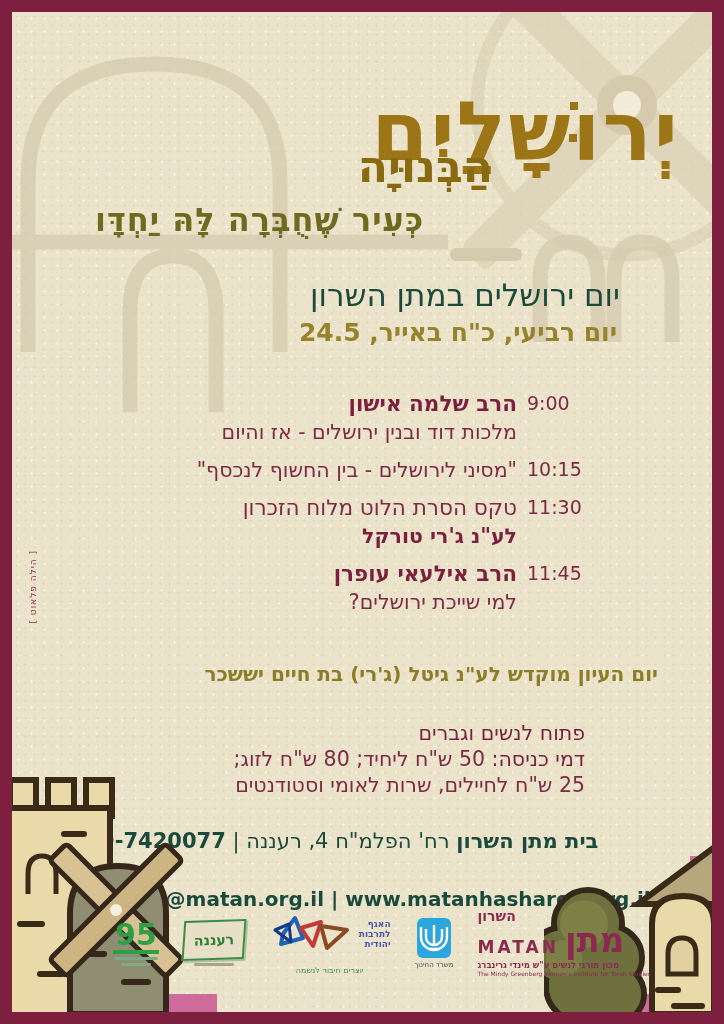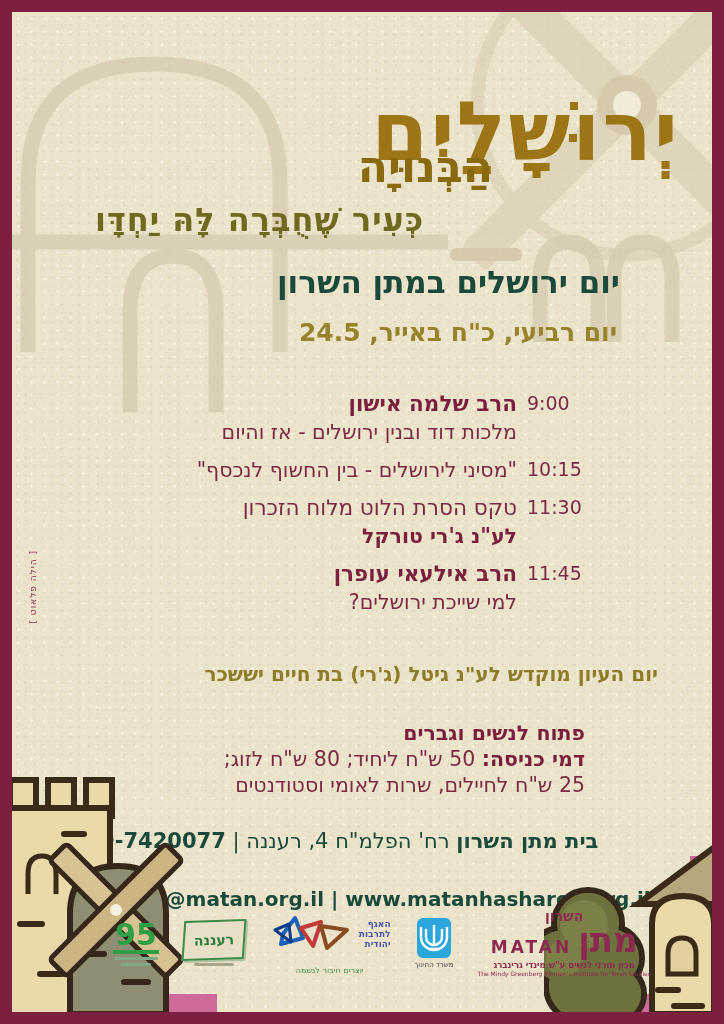--- a/index.html
+++ b/index.html
@@ -30,42 +30,42 @@
 
   
   .t-main{top:78px;right:32px;font-size:82px;line-height:1;font-weight:bold;
           color:#9c7616;letter-spacing:2px;font-family:"DejaVu Serif","DejaVu Sans",serif;}
   .t-sub{top:133px;right:219px;font-size:44px;line-height:1;font-weight:bold;
          color:#8a6a10;font-family:"DejaVu Serif","DejaVu Sans",serif;}
   .t-line2{top:192px;right:288px;font-size:32px;line-height:1;font-weight:bold;
            color:#6f6a1f;letter-spacing:1px;white-space:nowrap;
            font-family:"DejaVu Serif","DejaVu Sans",serif;}
 
-  .ev-title{top:252px;right:92px;font-size:31px;font-weight:bold;color:#1b4a3c;
+  .ev-title{top:265px;right:92px;font-size:31px;font-weight:normal;color:#1b4a3c;
             direction:rtl;white-space:nowrap;}
   .ev-date{top:306px;right:95px;font-size:25px;font-weight:bold;color:#97832b;
            direction:rtl;white-space:nowrap;}
 
   
   .sched{top:378px;right:135px;width:460px;display:flex;flex-direction:column;
          gap:10px;direction:rtl;}
   .s-row{display:flex;flex-direction:row;align-items:flex-start;}
   .s-time{width:50px;flex:0 0 50px;direction:ltr;text-align:left;
           font-size:19px;color:#7c2a45;padding-top:2px;}
   .s-txt{margin-right:10px;text-align:right;}
   .s-l1{font-size:21.5px;line-height:28px;color:#7c2a45;white-space:nowrap;}
   .s-l2{font-size:20.5px;line-height:28px;color:#7c2a45;white-space:nowrap;}
   .s-bold{font-weight:bold;color:#7a1f3e;}
 
   .dedication{top:650px;right:54px;font-size:20px;font-weight:bold;color:#8d7c28;
               direction:rtl;white-space:nowrap;}
 
   .info{top:708px;right:127px;text-align:right;direction:rtl;
         font-size:20.5px;line-height:26px;color:#7c2a45;}
-  .info .b{font-weight:bold;color:#7a1f3e;white-space:pre-wrap;}
+  .info .b{font-weight:normal;color:#7a1f3e;white-space:pre-wrap;}
   .info span{white-space:pre-wrap;}
 
   .contact{top:786px;left:0;width:100%;text-align:center;direction:rtl;
            color:#1a4a3c;line-height:29px;}
   .c-venue{font-size:21px;white-space:pre-wrap;}
   .c-venue .b{font-weight:bold;}
   .c-web{font-size:20px;font-weight:bold;direction:ltr;}
 
   .credit{left:16px;top:538px;writing-mode:vertical-rl;transform:rotate(180deg);
           font-size:9px;color:#8c2950;letter-spacing:1px;}
@@ -79,21 +79,21 @@
   .cap-bar{height:3px;background:#7fa986;border-radius:2px;margin-top:3px;}
   .raanana-box{width:58px;height:36px;border:2px solid #3d8a4a;background:#e7e0c6;
                transform:skew(-6deg) rotate(-2deg);display:flex;align-items:center;
                justify-content:center;box-shadow:2px 2px 0 rgba(61,138,74,.35);}
   .raanana-box span{font-size:14px;font-weight:bold;color:#2e7d3b;transform:skew(6deg);}
   .agaf{flex-direction:column;}
   .agaf-top{display:flex;direction:rtl;align-items:center;gap:4px;}
   .agaf-txt{text-align:right;font-size:9px;line-height:10px;font-weight:bold;color:#4a5aa8;}
   .agaf-tag{font-size:8px;color:#3f8f4f;margin-top:10px;}
   .ministry-cap{font-size:7px;color:#4a4a4a;margin-top:2px;}
-  .matan{direction:rtl;}
+  .matan{align-items:flex-end;direction:rtl;}
   .matan-sharon{font-size:14px;font-weight:bold;color:#8c2950;line-height:1;}
   .matan-row{display:flex;align-items:flex-end;gap:6px;direction:rtl;}
   .matan-he{font-size:34px;font-weight:bold;color:#8c2950;line-height:1;
             font-family:"DejaVu Serif","DejaVu Sans",serif;}
   .matan-en{font-size:17px;font-weight:bold;color:#8c2950;letter-spacing:3px;line-height:1.2;}
   .matan-cap1{font-size:8.5px;font-weight:bold;color:#8c2950;margin-top:3px;}
   .matan-cap2{font-size:6px;color:#8c2950;}
 </style>
 </head>
 <body>

